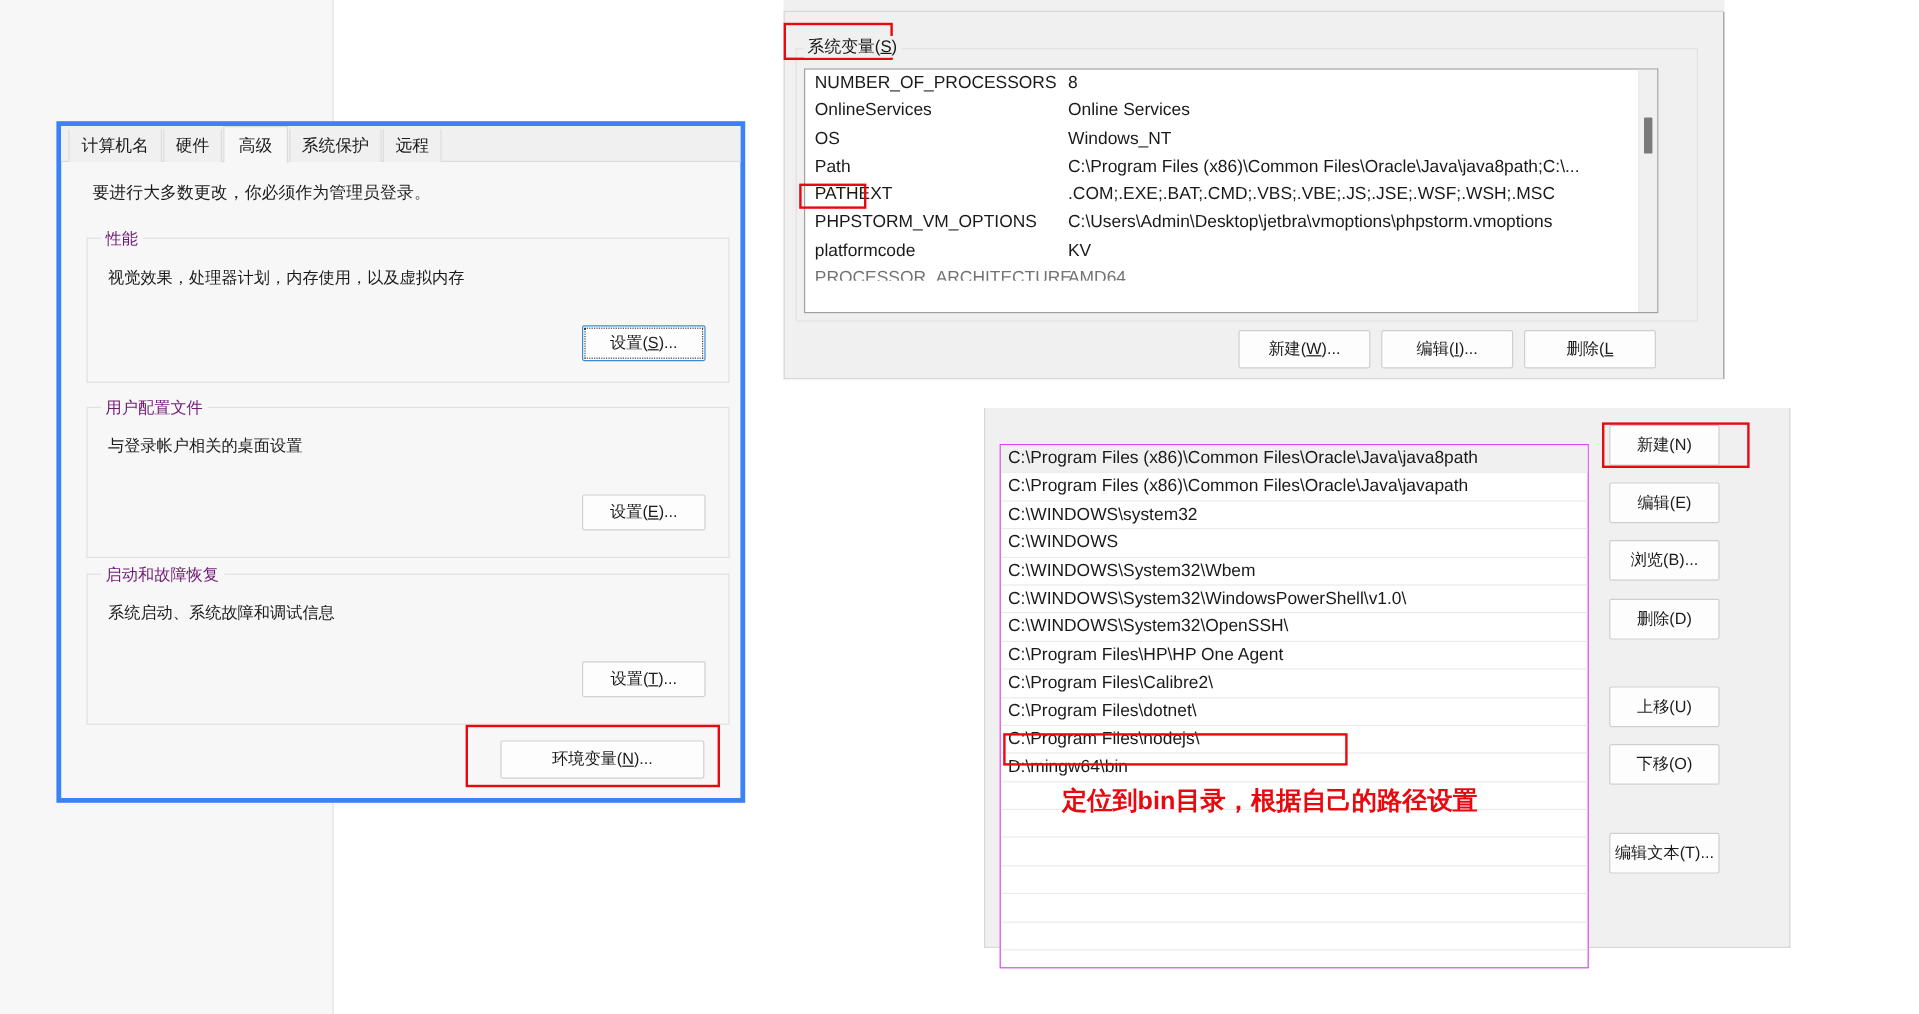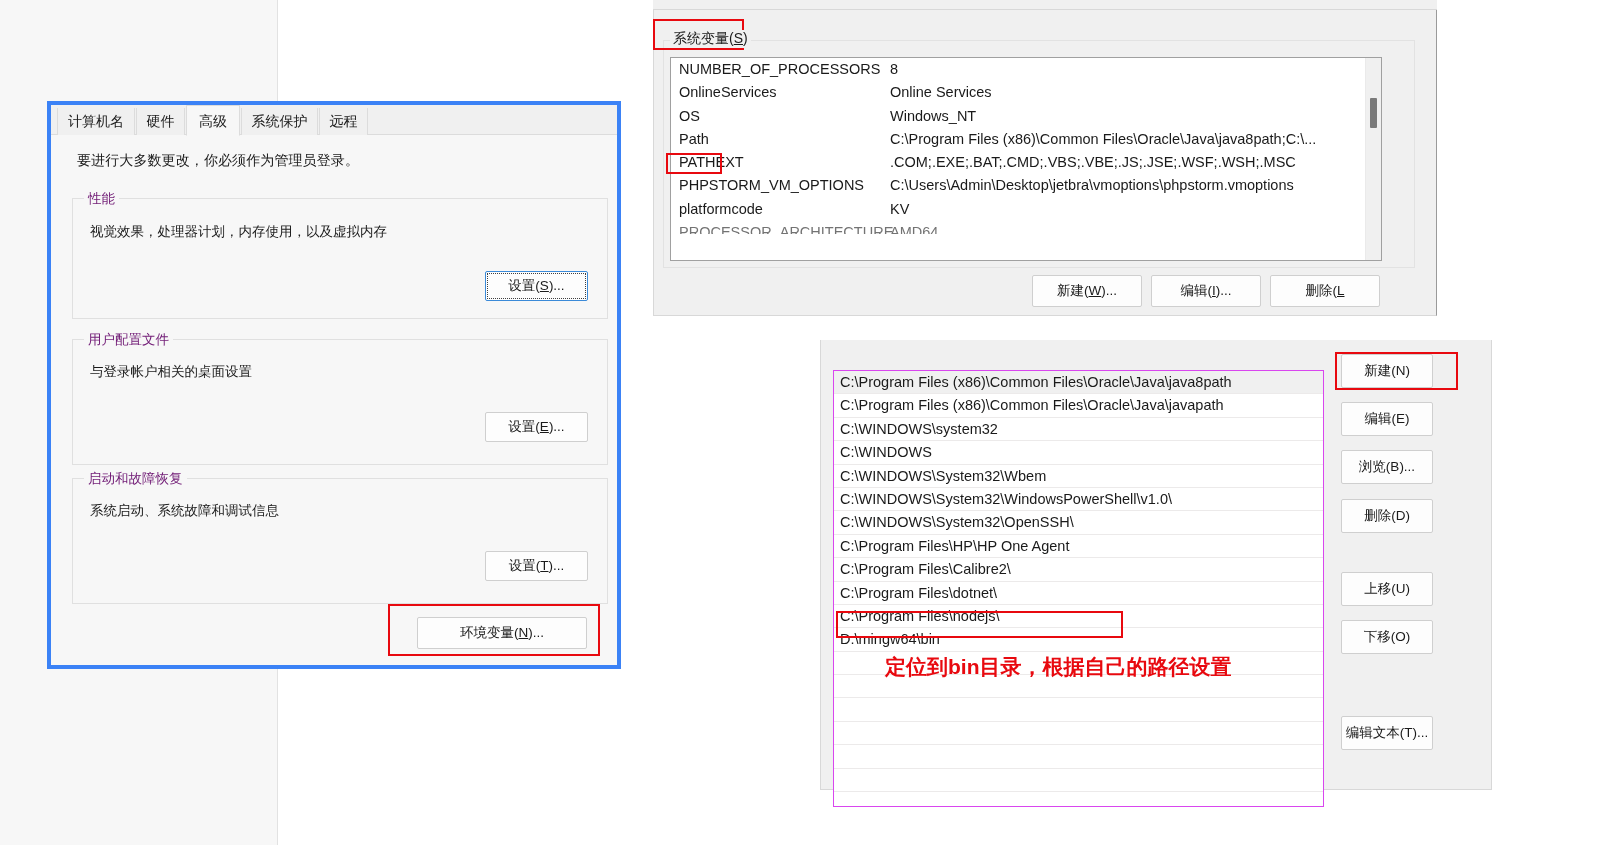--- a/index.html
+++ b/index.html
@@ -242,20 +242,20 @@
 </div>
 <div class="btn ep-btn" style="top:499px;">
   <span><span>删除(</span><span>D</span><span>)</span></span>
 </div>
 <div class="btn ep-btn" style="top:572px;">
   <span><span>上移(</span><span>U</span><span>)</span></span>
 </div>
 <div class="btn ep-btn" style="top:620px;">
   <span><span>下移(</span><span>O</span><span>)</span></span>
 </div>
-<div class="btn ep-btn" style="top:716px;">
+<div class="btn ep-btn" style="top:694px;">
   <span><span>编辑文本(</span><span>T</span><span>)...</span></span>
 </div>
 
 <div class="redbox" style="left:836px;top:611px;width:287px;height:27px;"></div>
 <div class="redbox" style="left:1335px;top:352px;width:123px;height:38px;"></div>
 
 <div class="ann-red" style="left:885px;top:653px;">定位到bin目录，根据自己的路径设置</div>
 
 </body></html>

